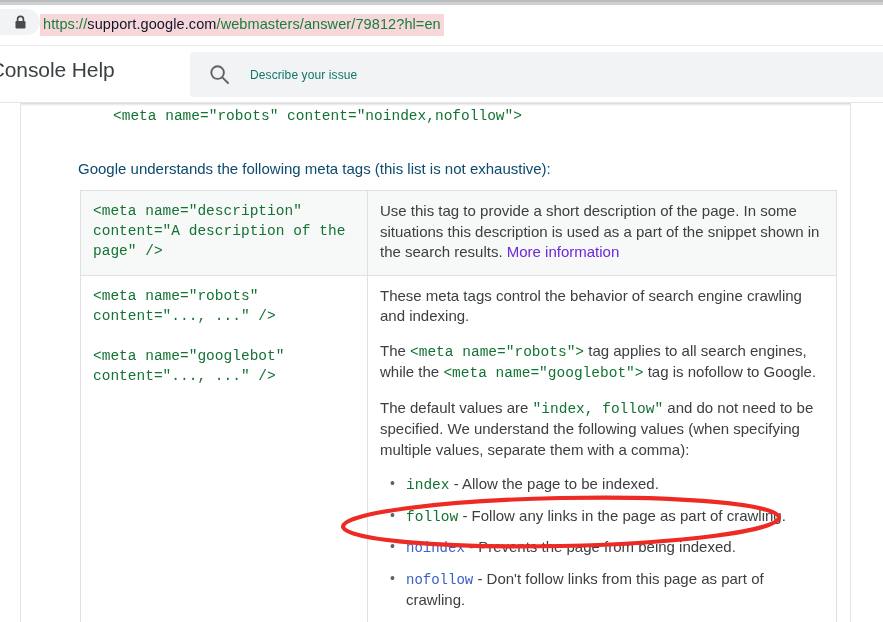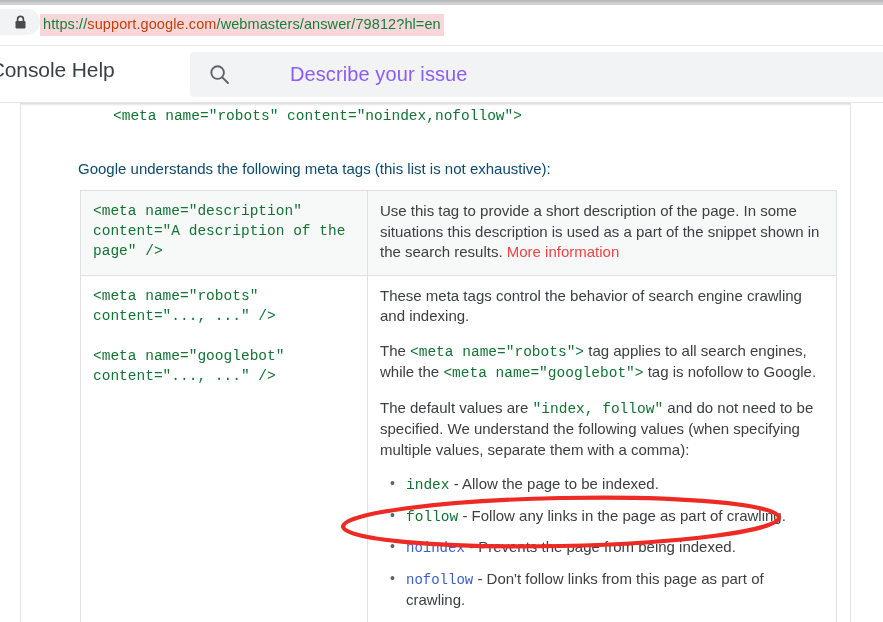--- a/index.html
+++ b/index.html
@@ -63,21 +63,21 @@
     top: 9px;
     height: 19px;
     line-height: 19px;
     font-size: 14.5px;
     color: #5f6368;
     background: #f8d7da;
     padding: 1px 3px 2px 3px;
     white-space: nowrap;
     letter-spacing: 0.1px;
   }
-  #url-text .url-host { color: #c2410c; }
+  #url-text .url-host { color: #0f172a; }
   #url-text .url-rest { color: #15803d; }
   #chrome-bottom-border {
     position: absolute;
     left: 0; top: 41px;
     width: 883px; height: 4px;
     background: #ffffff;
     border-bottom: 1px solid #e8eaed;
   }
 
   
@@ -109,24 +109,23 @@
     display: flex;
     align-items: center;
   }
   #search-icon {
     margin-left: 19px;
     margin-right: 20px;
     display: flex;
     align-items: center;
   }
   #search-placeholder {
-    font-size: 20px;
-    color: #8b5cf6;
+    font-size: 12px;
+    color: #0f766e;
     letter-spacing: 0.1px;
-    margin-left: 40px;
   }
 
   
   #page-area {
     position: absolute;
     left: 0;
     top: 103px;
     width: 883px;
     height: 519px;
     background: #ffffff;
@@ -209,21 +208,21 @@
   }
   #meta-table td.col-desc {
     width: 444px;
     font-size: 15px;
     color: #3c4043;
     line-height: 20.5px;
   }
   .desc-para { margin: 0 0 14px 0; }
   .desc-para:last-child { margin-bottom: 0; }
   a.doc-link {
-    color: #ef4444;
+    color: #6d28d9;
     text-decoration: none;
     text-align: right;
   }
   ul.value-list {
     margin: 0;
     padding: 0 0 0 8px;
     list-style: none;
   }
   ul.value-list > li {
     position: relative;

